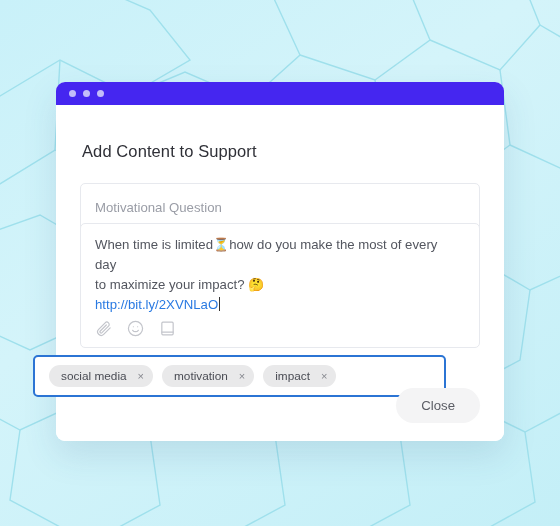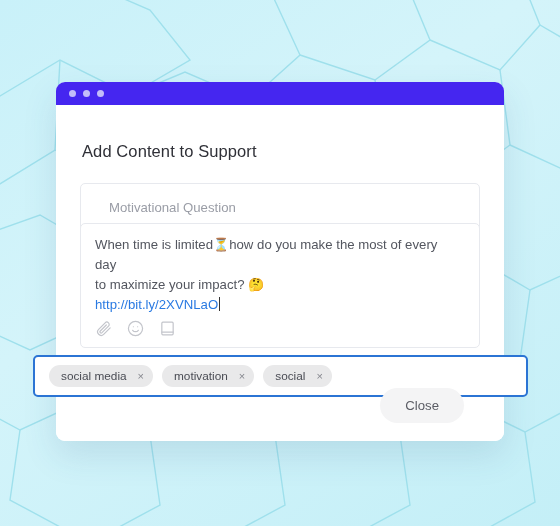--- a/index.html
+++ b/index.html
@@ -90,21 +90,21 @@
     position: absolute;
     left: 24px;
     top: 78px;
     width: 400px;
     height: 48px;
     border: 1px solid #e7e9ee;
     border-radius: 5px;
     background: #fff;
     display: flex;
     align-items: center;
-    padding-left: 28px;
+    padding-left: 14px;
     box-sizing: border-box;
     font-size: 13.2px;
     color: #9a9da6;
   }
 
   
   #composer {
     position: absolute;
     left: 24px;
     top: 118px;
@@ -157,21 +157,21 @@
     align-items: center;
     justify-content: center;
     cursor: pointer;
   }
 
   
   #tag-field {
     position: absolute;
     left: -23px;
     top: 250px;
-    width: 495px;
+    width: 413px;
     height: 42px;
     background: #fff;
     border: 2px solid #2b74d4;
     border-radius: 5px;
     box-sizing: border-box;
     display: flex;
     align-items: center;
     padding-left: 14px;
     gap: 9px;
   }
@@ -190,21 +190,21 @@
   .tag-x {
     font-size: 11px;
     color: #85878e;
     cursor: pointer;
     line-height: 1;
   }
 
   
   #footer {
     position: absolute;
-    right: 40px;
+    right: 24px;
     bottom: 18px;
     display: flex;
     align-items: center;
     gap: 13px;
   }
   #close-button {
     height: 35px;
     padding: 0 25px;
     border-radius: 18px;
     background: #f4f4f5;
@@ -316,21 +316,21 @@
       <div id="tag-field">
         <span class="tag">
           <span>social media</span>
           <span class="tag-x">×</span>
         </span>
         <span class="tag">
           <span>motivation</span>
           <span class="tag-x">×</span>
         </span>
         <span class="tag">
-          <span>social</span>
+          <span>impact</span>
           <span class="tag-x">×</span>
         </span>
       </div>
 
       <div id="footer">
         <button id="close-button">Close</button>
       </div>
 
     </div>
   </div>

